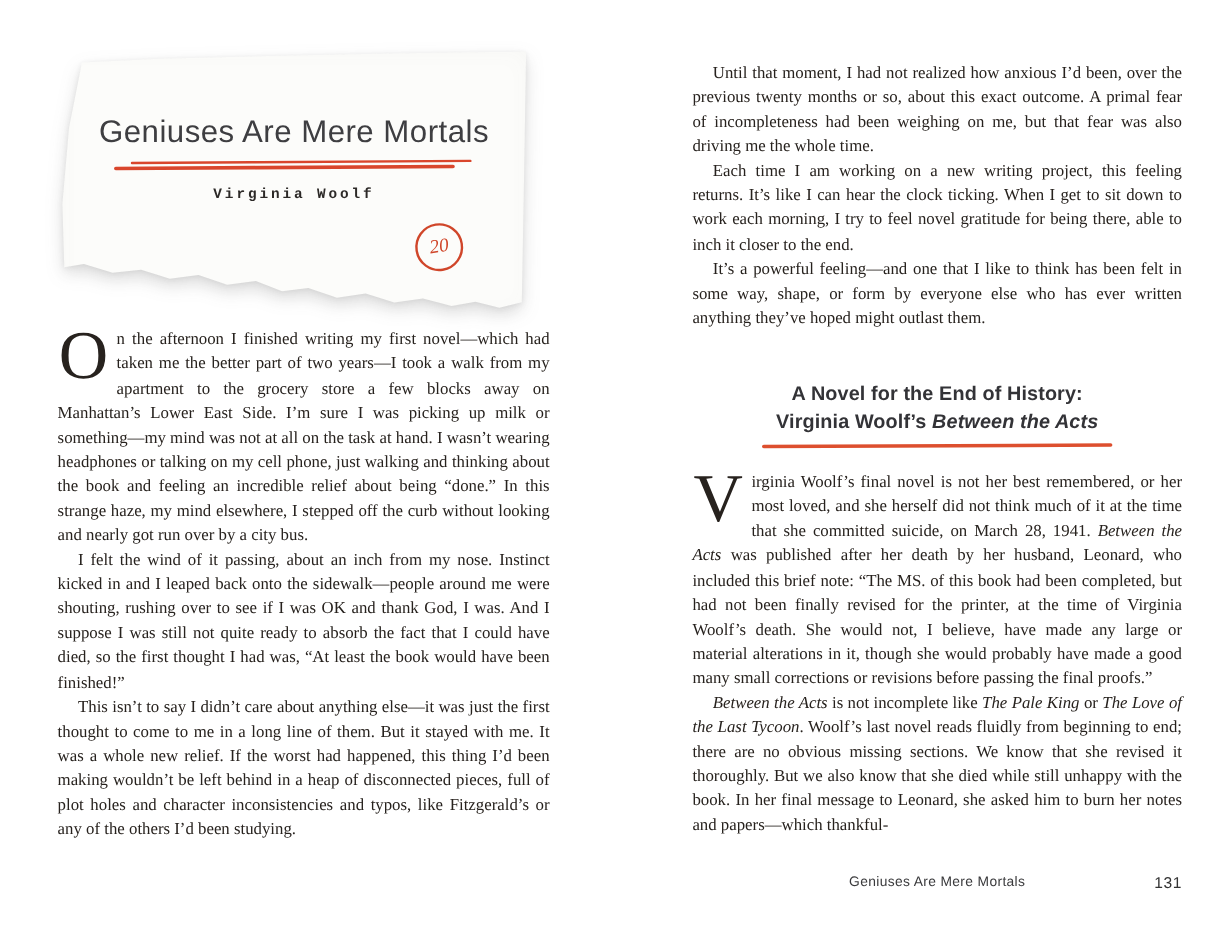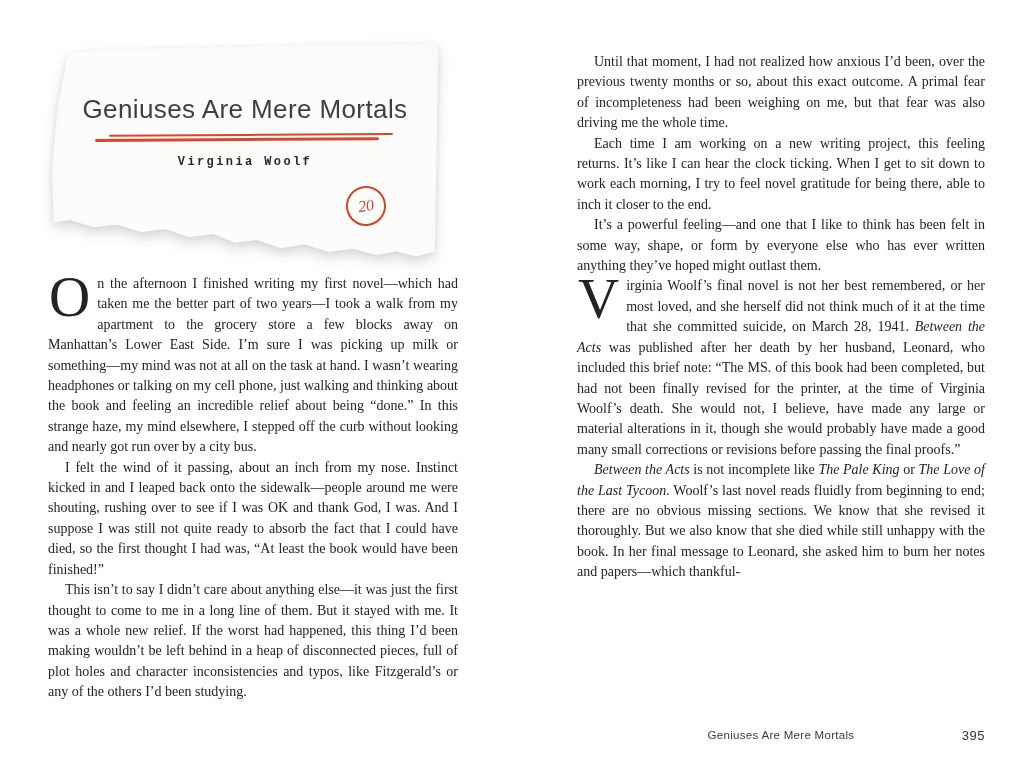--- a/index.html
+++ b/index.html
@@ -102,24 +102,29 @@
     </div>
   </div>
 
   <div>
 
     <div class="text-col right-col">
       <p class="para indent"><span><span>Until that moment, I had not realized how anxious I’d been, over the previous twenty months or so, about this exact outcome. A primal fear of incompleteness had been weighing on me, but that fear was also driving me the whole time.</span></span></p>
       <p class="para indent"><span><span>Each time I am working on a new writing project, this feeling returns. It’s like I can hear the clock ticking. When I get to sit down to work each morning, I try to feel novel gratitude for being there, able to inch it closer to the end.</span></span></p>
       <p class="para indent"><span><span>It’s a powerful feeling—and one that I like to think has been felt in some way, shape, or form by everyone else who has ever written anything they’ve hoped might outlast them.</span></span></p>
 
+      <div class="section-heading">
+        <div class="sh-line">A Novel for the End of History:</div>
+        <div class="sh-line"><span>Virginia Woolf’s </span><span class="it">Between the Acts</span></div>
+        <div class="heading-rule"></div>
+      </div>
 
       <p class="para"><span class="dropcap">V</span><span><span>irginia Woolf’s final novel is not her best remembered, or her most loved, and she herself did not think much of it at the time that she committed suicide, on March 28, 1941. </span><span class="it">Between the Acts</span><span> was published after her death by her husband, Leonard, who included this brief note: “The MS. of this book had been completed, but had not been finally revised for the printer, at the time of Virginia Woolf’s death. She would not, I believe, have made any large or material alterations in it, though she would probably have made a good many small corrections or revisions before passing the final proofs.”</span></span></p>
       <p class="para indent"><span><span class="it">Between the Acts</span><span> is not incomplete like </span><span class="it">The Pale King</span><span> or </span><span class="it">The Love of the Last Tycoon</span><span>. Woolf’s last novel reads fluidly from beginning to end; there are no obvious missing sections. We know that she revised it thoroughly. But we also know that she died while still unhappy with the book. In her final message to Leonard, she asked him to burn her notes and papers—which thankful-</span></span></p>
     </div>
 
     <div class="page-footer">
       <span class="running-title">Geniuses Are Mere Mortals</span>
-      <span class="folio">395</span>
+      <span class="folio">131</span>
     </div>
   </div>
 
 </div>
 
 </body></html>

